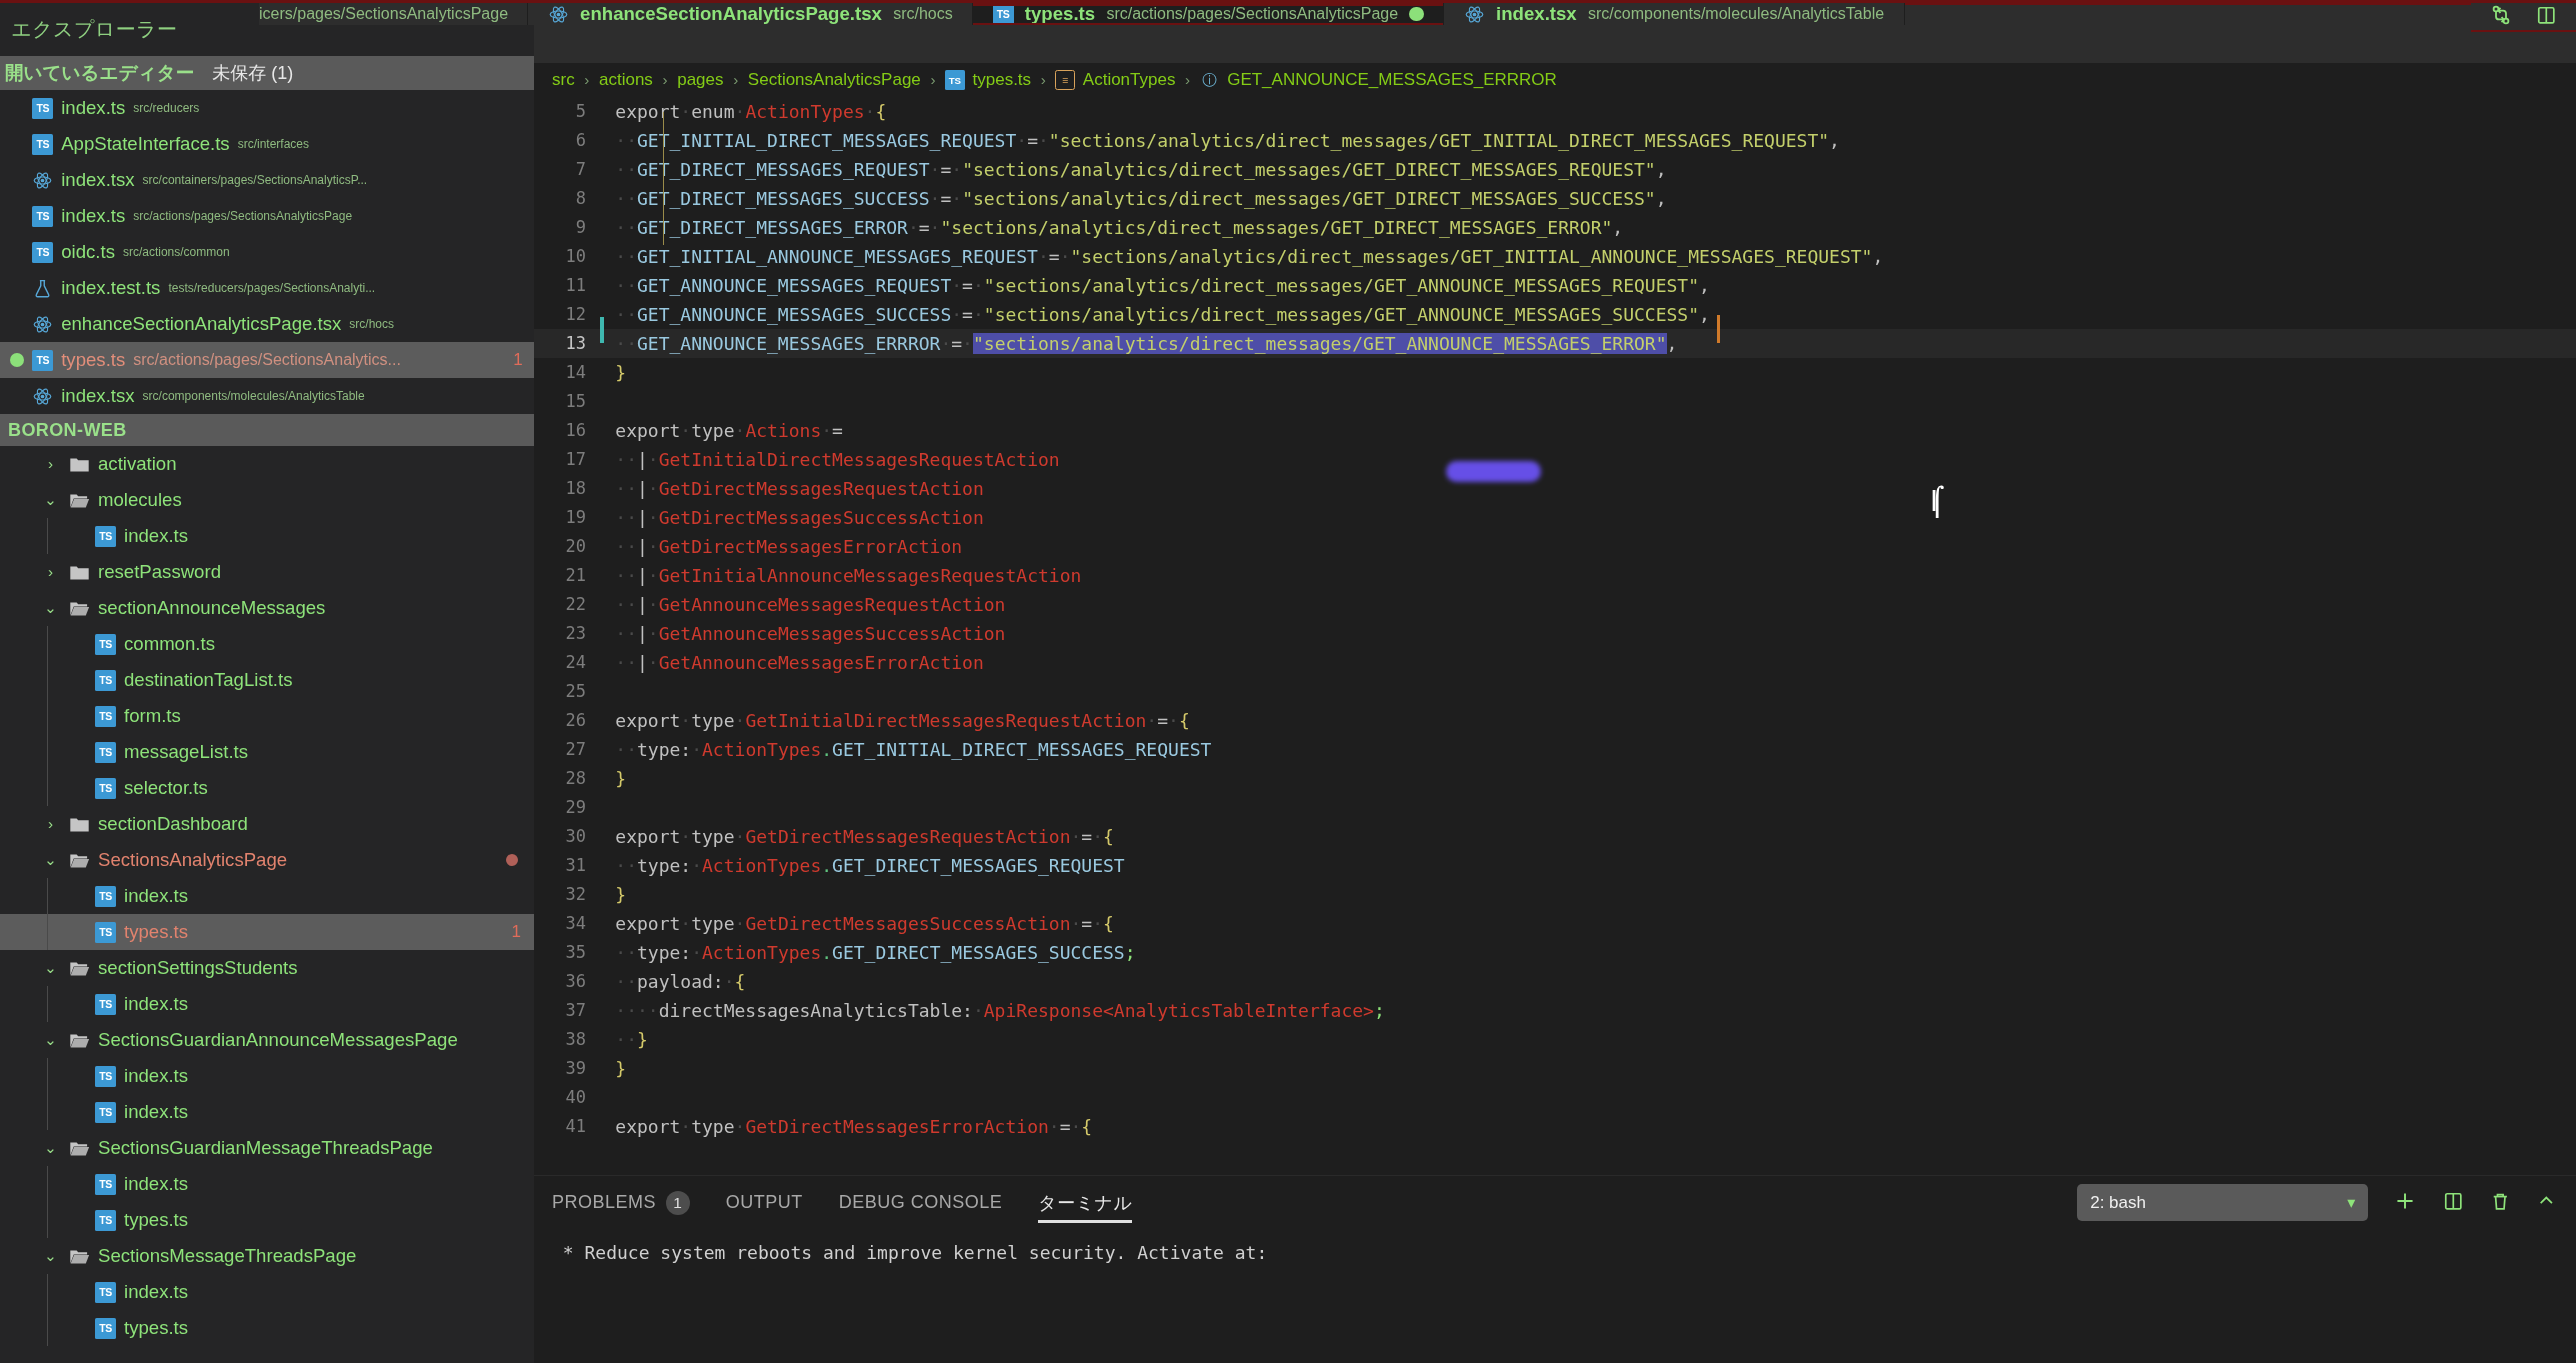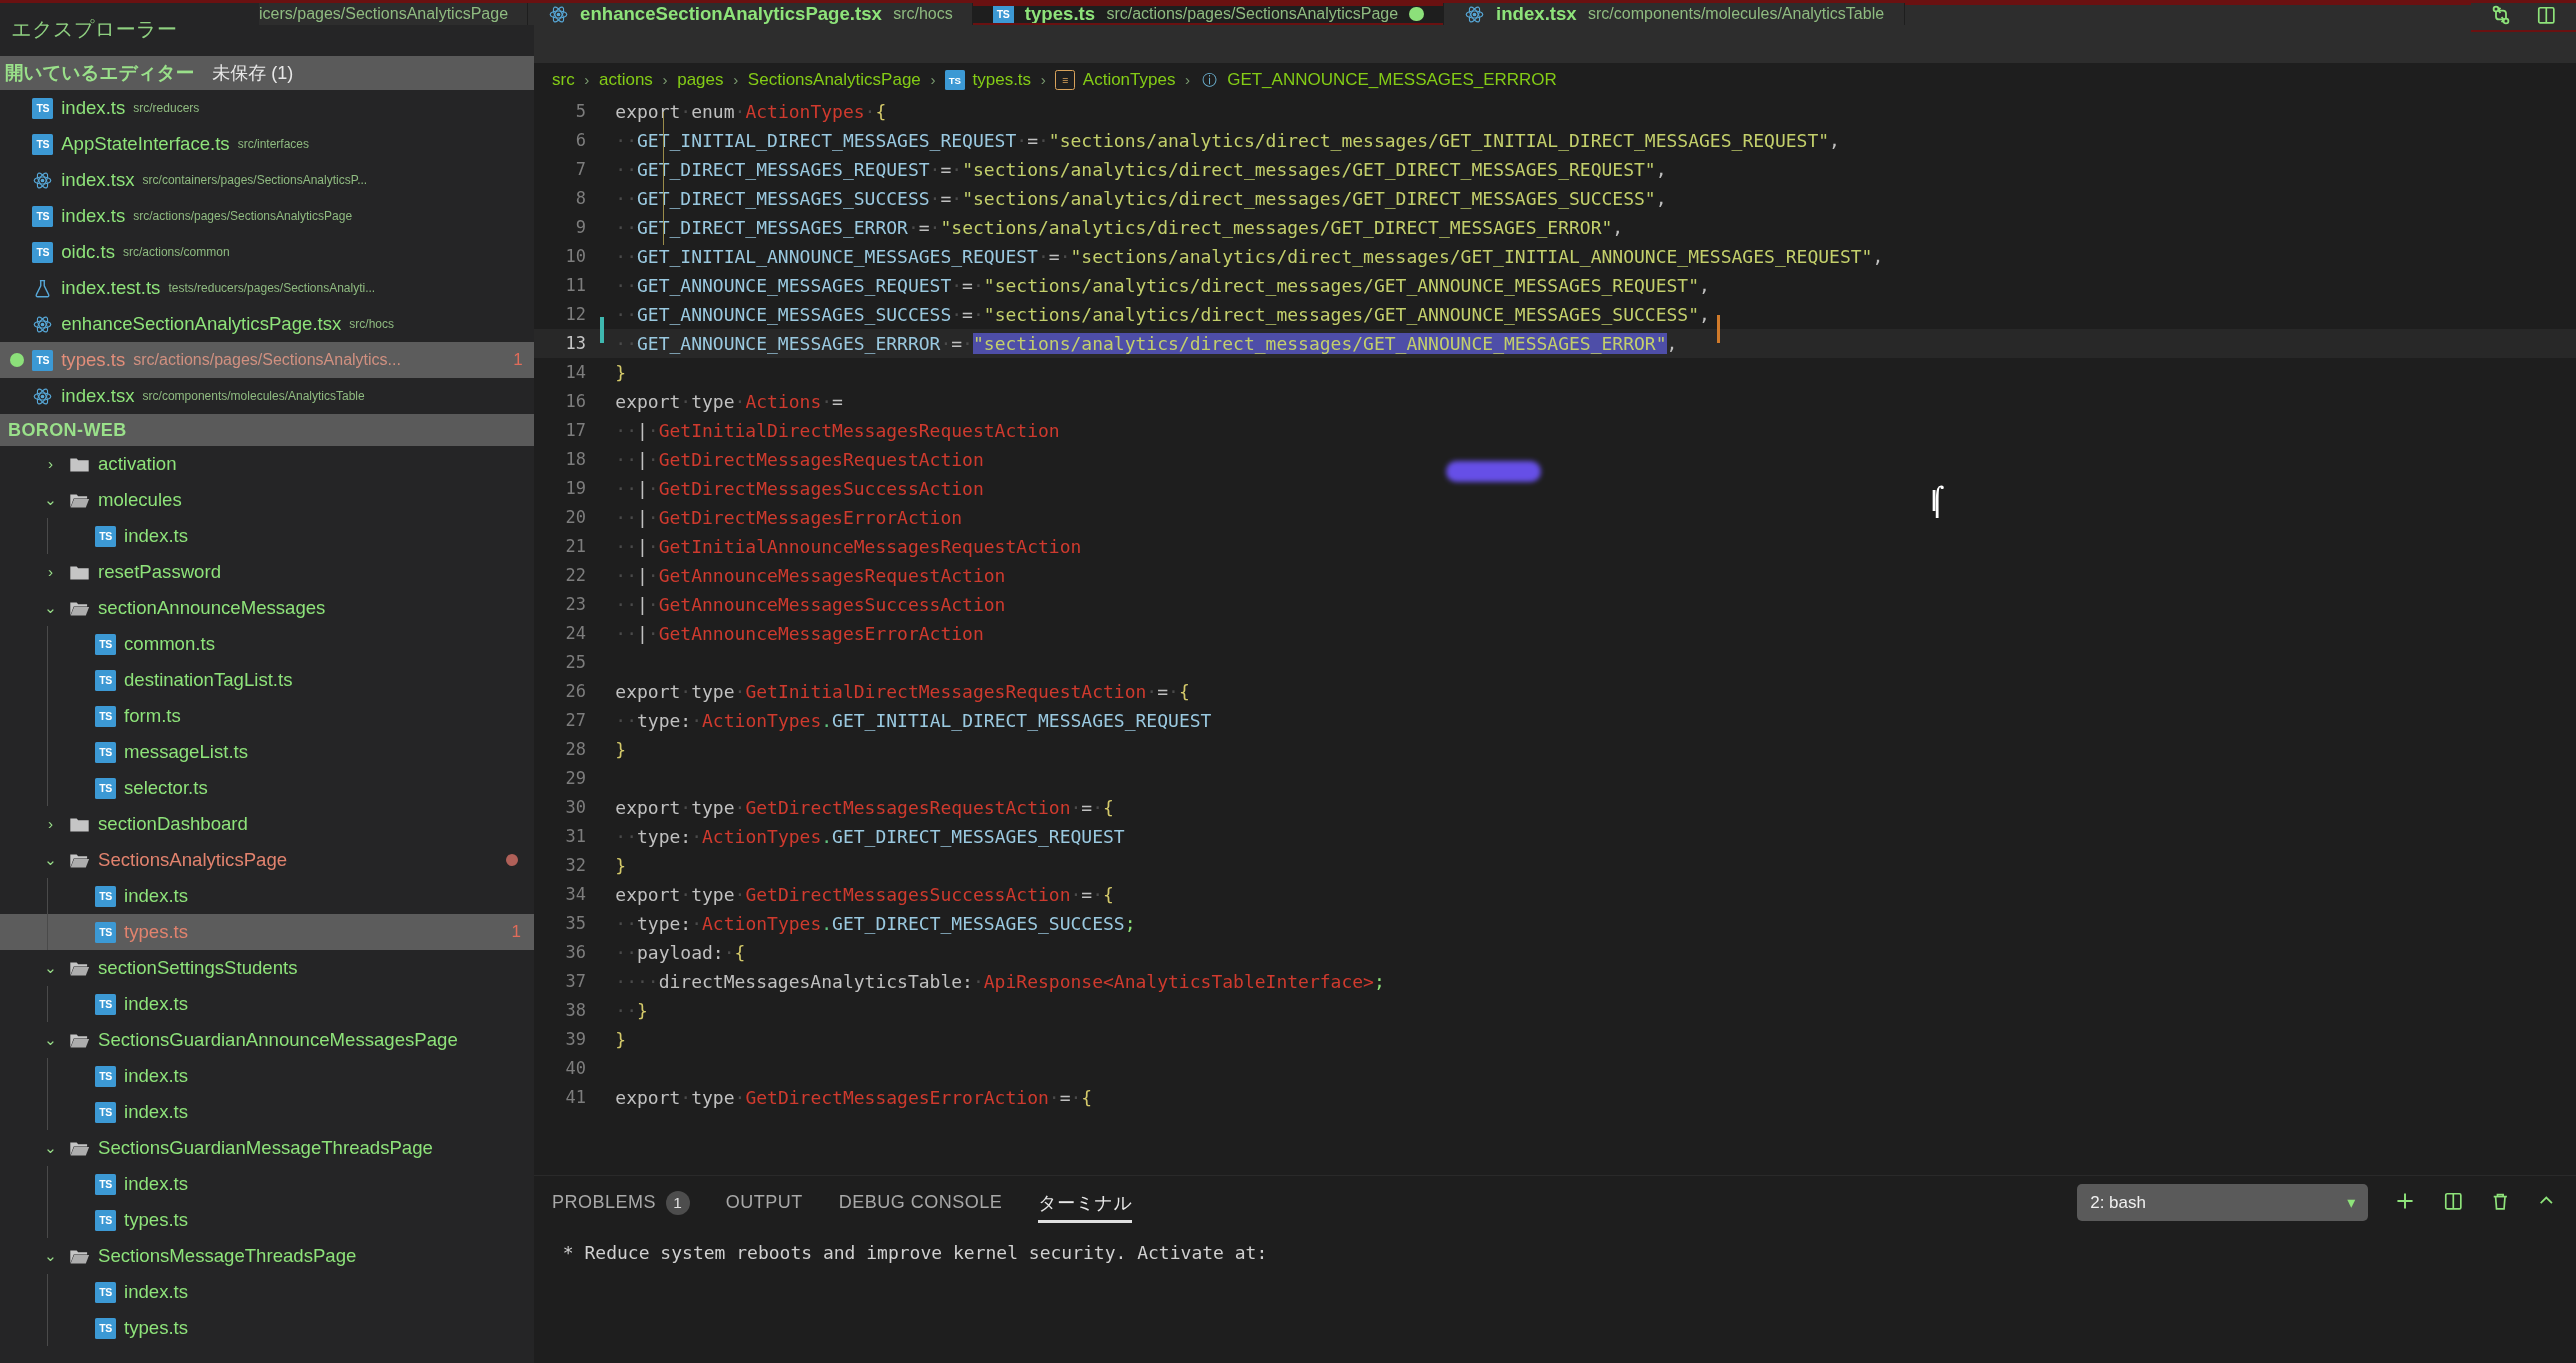--- a/index.html
+++ b/index.html
@@ -529,20 +529,21 @@
             <div class="ln-row"><span class="gutter">5</span><span class="srcline"><span class="ws"></span><span class="kw">export</span><span class="ws">·</span><span class="kw">enum</span><span class="ws">·</span><span class="typ">ActionTypes</span><span class="ws">·</span><span class="punc">{</span></span></div>
             <div class="ln-row"><span class="gutter">6</span><span class="srcline"><span class="ws">··</span><span class="enumv">GET_INITIAL_DIRECT_MESSAGES_REQUEST</span><span class="ws">·</span><span class="op">=</span><span class="ws">·</span><span class="str">"sections/analytics/direct_messages/GET_INITIAL_DIRECT_MESSAGES_REQUEST"</span><span class="op">,</span></span></div>
             <div class="ln-row"><span class="gutter">7</span><span class="srcline"><span class="ws">··</span><span class="enumv">GET_DIRECT_MESSAGES_REQUEST</span><span class="ws">·</span><span class="op">=</span><span class="ws">·</span><span class="str">"sections/analytics/direct_messages/GET_DIRECT_MESSAGES_REQUEST"</span><span class="op">,</span></span></div>
             <div class="ln-row"><span class="gutter">8</span><span class="srcline"><span class="ws">··</span><span class="enumv">GET_DIRECT_MESSAGES_SUCCESS</span><span class="ws">·</span><span class="op">=</span><span class="ws">·</span><span class="str">"sections/analytics/direct_messages/GET_DIRECT_MESSAGES_SUCCESS"</span><span class="op">,</span></span></div>
             <div class="ln-row"><span class="gutter">9</span><span class="srcline"><span class="ws">··</span><span class="enumv">GET_DIRECT_MESSAGES_ERROR</span><span class="ws">·</span><span class="op">=</span><span class="ws">·</span><span class="str">"sections/analytics/direct_messages/GET_DIRECT_MESSAGES_ERROR"</span><span class="op">,</span></span></div>
             <div class="ln-row"><span class="gutter">10</span><span class="srcline"><span class="ws">··</span><span class="enumv">GET_INITIAL_ANNOUNCE_MESSAGES_REQUEST</span><span class="ws">·</span><span class="op">=</span><span class="ws">·</span><span class="str">"sections/analytics/direct_messages/GET_INITIAL_ANNOUNCE_MESSAGES_REQUEST"</span><span class="op">,</span></span></div>
             <div class="ln-row"><span class="gutter">11</span><span class="srcline"><span class="ws">··</span><span class="enumv">GET_ANNOUNCE_MESSAGES_REQUEST</span><span class="ws">·</span><span class="op">=</span><span class="ws">·</span><span class="str">"sections/analytics/direct_messages/GET_ANNOUNCE_MESSAGES_REQUEST"</span><span class="op">,</span></span></div>
             <div class="ln-row"><span class="gutter">12</span><span class="srcline"><span class="ws">··</span><span class="enumv">GET_ANNOUNCE_MESSAGES_SUCCESS</span><span class="ws">·</span><span class="op">=</span><span class="ws">·</span><span class="str">"sections/analytics/direct_messages/GET_ANNOUNCE_MESSAGES_SUCCESS"</span><span class="op">,</span></span></div>
             <div class="ln-row cur"><span class="gutter">13</span><span class="srcline"><span class="ws">··</span><span class="enumv">GET_ANNOUNCE_MESSAGES_ERRROR</span><span class="ws">·</span><span class="op">=</span><span class="ws">·</span><span class="str sel">"sections/analytics/direct_messages/GET_ANNOUNCE_MESSAGES_ERROR"</span><span class="op">,</span></span></div>
             <div class="ln-row"><span class="gutter">14</span><span class="srcline"><span class="ws"></span><span class="punc">}</span></span></div>
+            <div class="ln-row"><span class="gutter">15</span><span class="srcline"><span class="ws"></span></span></div>
             <div class="ln-row"><span class="gutter">16</span><span class="srcline"><span class="ws"></span><span class="kw">export</span><span class="ws">·</span><span class="kw">type</span><span class="ws">·</span><span class="typ">Actions</span><span class="ws">·</span><span class="op">=</span></span></div>
             <div class="ln-row"><span class="gutter">17</span><span class="srcline"><span class="ws">··</span><span class="op">|</span><span class="ws">·</span><span class="typ">GetInitialDirectMessagesRequestAction</span></span></div>
             <div class="ln-row"><span class="gutter">18</span><span class="srcline"><span class="ws">··</span><span class="op">|</span><span class="ws">·</span><span class="typ">GetDirectMessagesRequestAction</span></span></div>
             <div class="ln-row"><span class="gutter">19</span><span class="srcline"><span class="ws">··</span><span class="op">|</span><span class="ws">·</span><span class="typ">GetDirectMessagesSuccessAction</span></span></div>
             <div class="ln-row"><span class="gutter">20</span><span class="srcline"><span class="ws">··</span><span class="op">|</span><span class="ws">·</span><span class="typ">GetDirectMessagesErrorAction</span></span></div>
             <div class="ln-row"><span class="gutter">21</span><span class="srcline"><span class="ws">··</span><span class="op">|</span><span class="ws">·</span><span class="typ">GetInitialAnnounceMessagesRequestAction</span></span></div>
             <div class="ln-row"><span class="gutter">22</span><span class="srcline"><span class="ws">··</span><span class="op">|</span><span class="ws">·</span><span class="typ">GetAnnounceMessagesRequestAction</span></span></div>
             <div class="ln-row"><span class="gutter">23</span><span class="srcline"><span class="ws">··</span><span class="op">|</span><span class="ws">·</span><span class="typ">GetAnnounceMessagesSuccessAction</span></span></div>
             <div class="ln-row"><span class="gutter">24</span><span class="srcline"><span class="ws">··</span><span class="op">|</span><span class="ws">·</span><span class="typ">GetAnnounceMessagesErrorAction</span></span></div>
             <div class="ln-row"><span class="gutter">25</span><span class="srcline"><span class="ws"></span></span></div>

